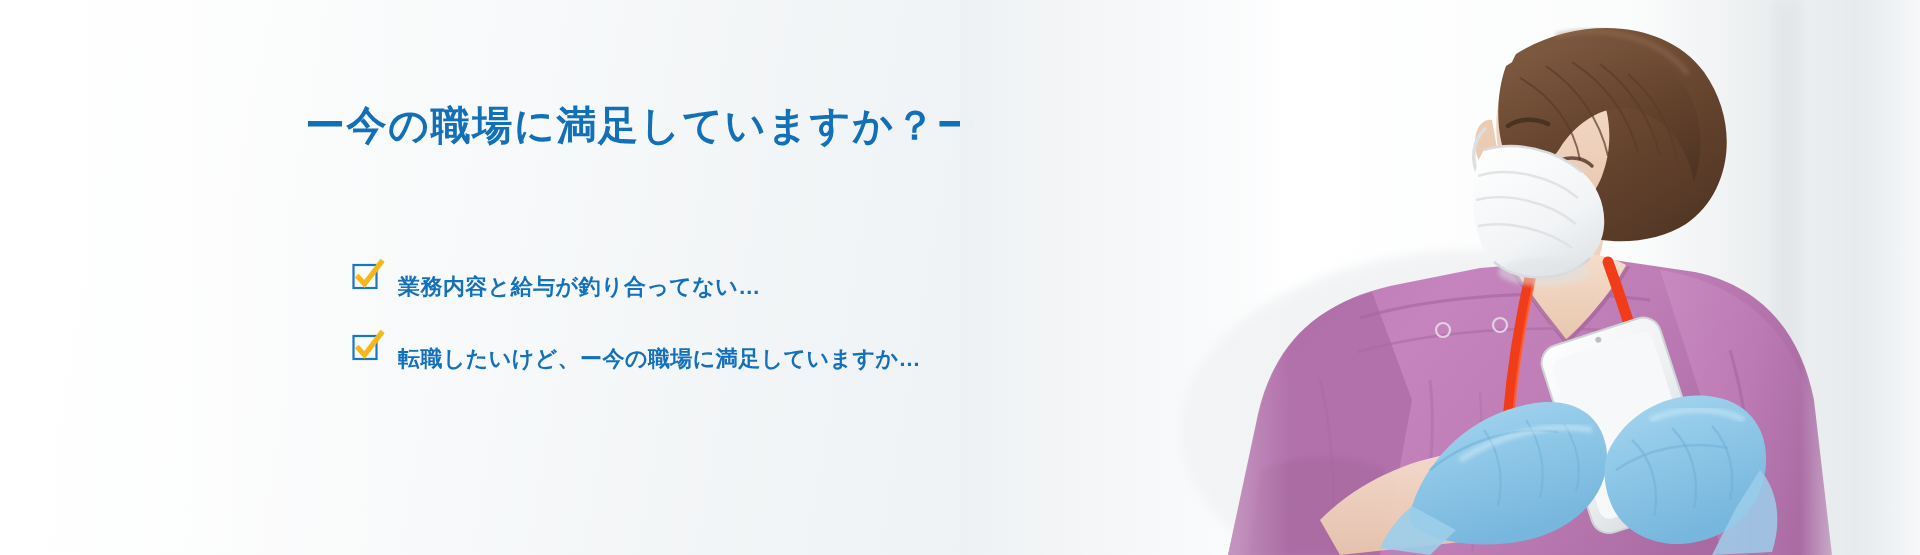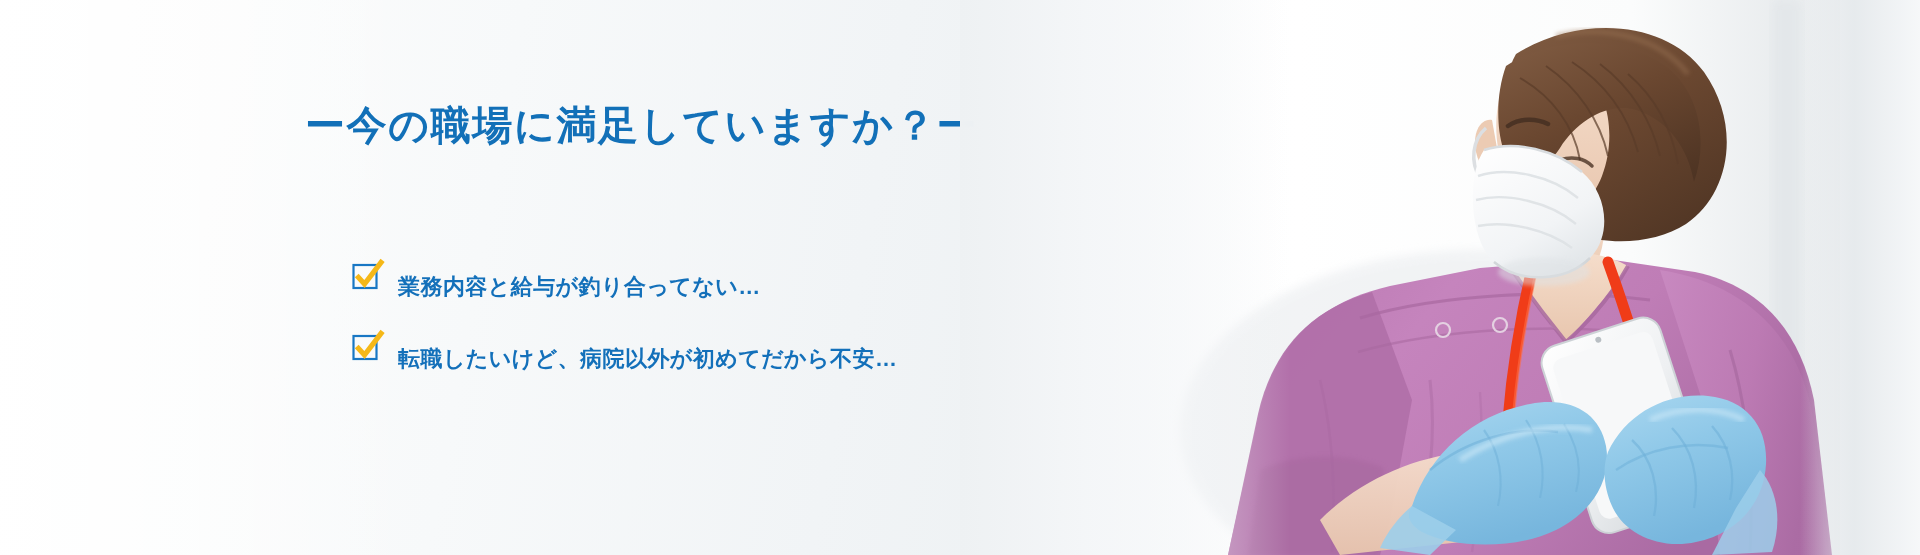--- a/index.html
+++ b/index.html
@@ -316,18 +316,18 @@
       </li>
 
 
       <li class="check-item">
         <span class="check-icon">
           <svg width="30" height="30" viewBox="0 0 30 30">
             <rect x="1.5" y="4" width="23" height="23" fill="none" stroke="#1877c4" stroke-width="2.2"></rect>
             <path d="M6.5 16.5 L12.5 23 L29 1.5" fill="none" stroke="#f5b818" stroke-width="5.2" stroke-linecap="square" stroke-linejoin="miter"></path>
           </svg>
         </span>
-        <span class="check-label">転職したいけど、病院以外が初めてだから不安…</span>
+        <span class="check-label">転職したいけど、ー今の職場に満足していますか…</span>
       </li>
 
     </ul>
   </div>
 </div>
 
 </body></html>

